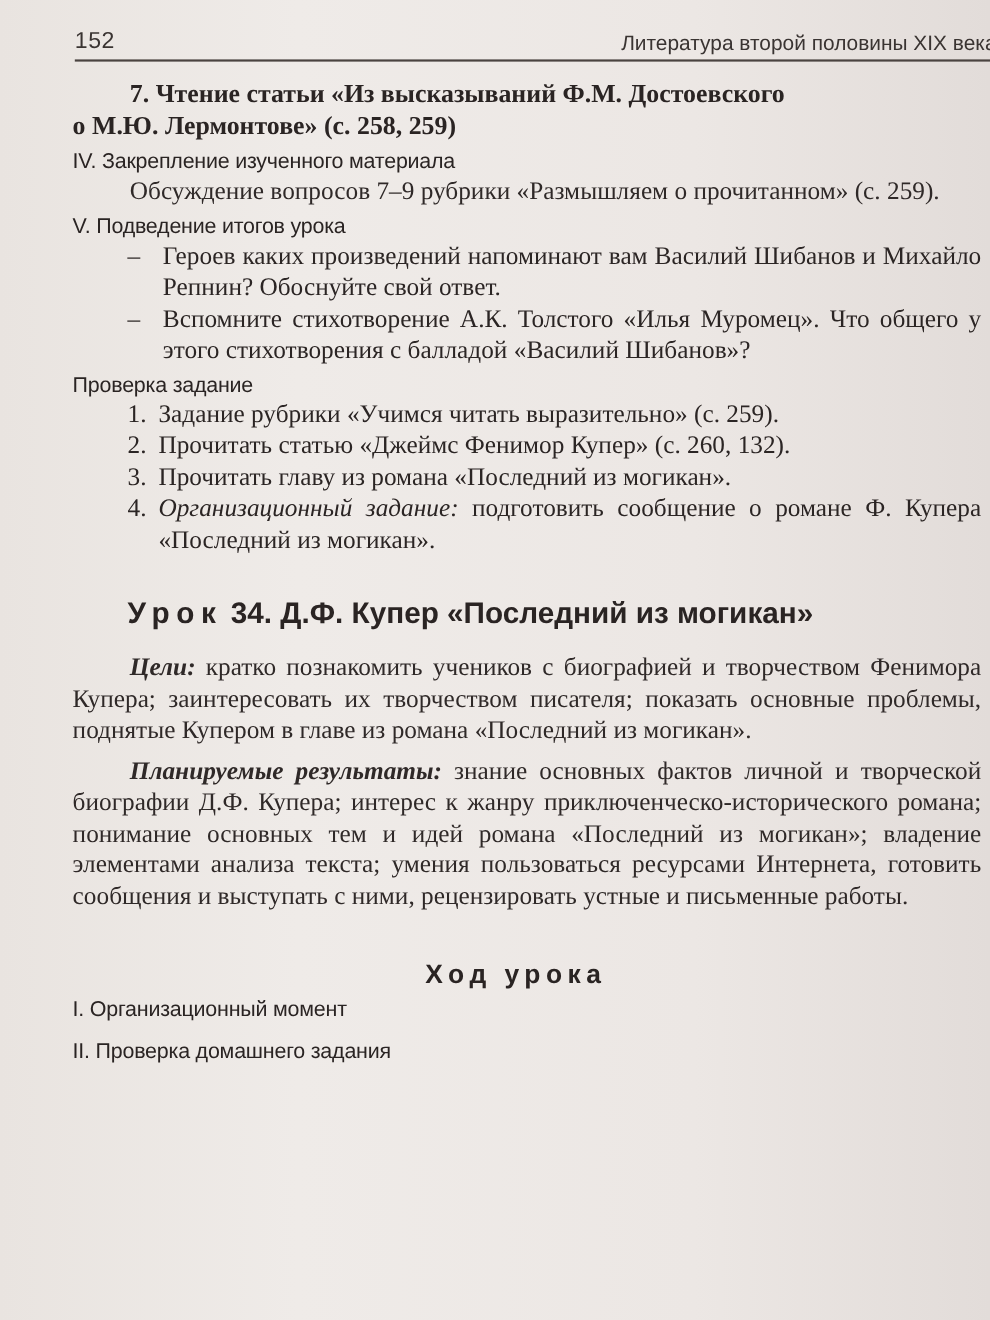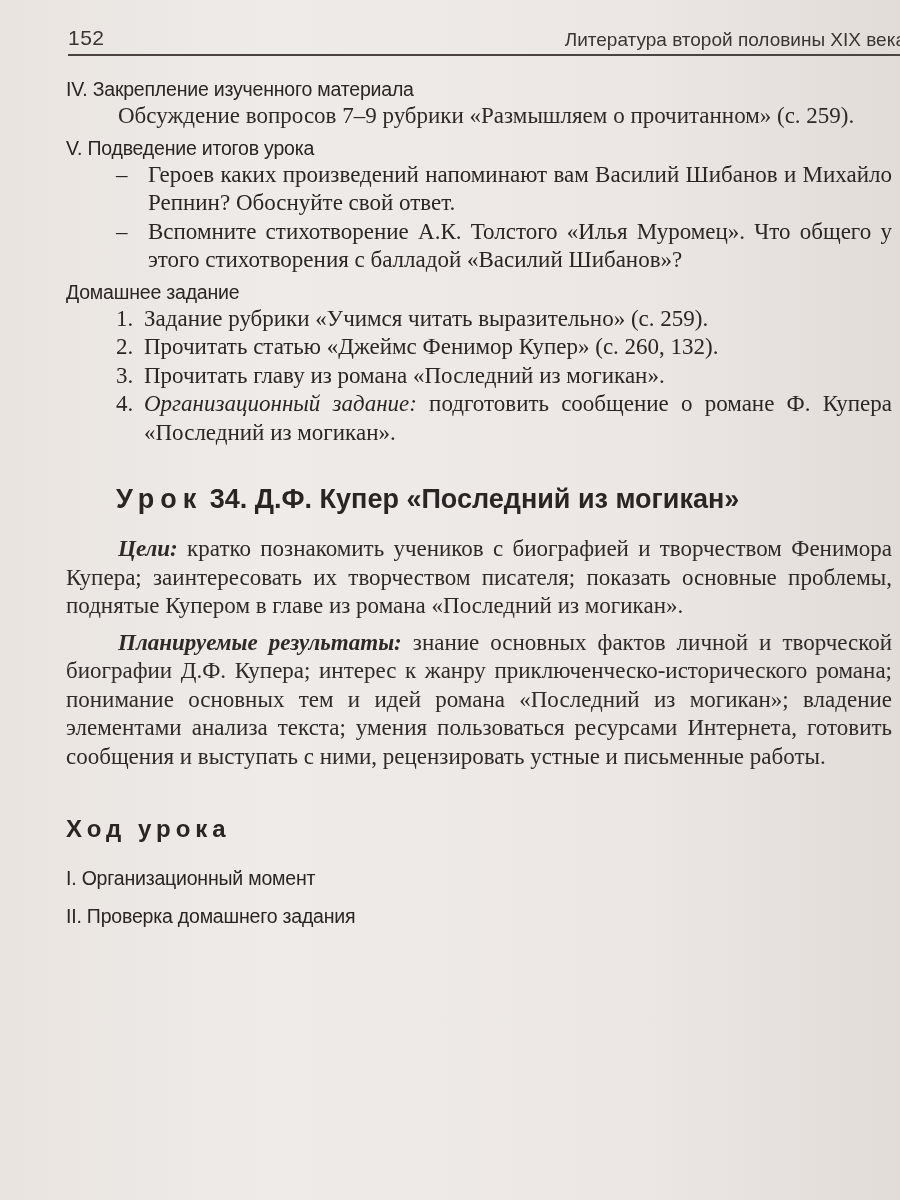--- a/index.html
+++ b/index.html
@@ -125,55 +125,60 @@
     font-style: italic;
     font-weight: bold;
   }
   .ital { font-style: italic; }
   .gap { height: 8px; }
   .course-head {
     font-family: "Liberation Sans", sans-serif;
     font-size: 24px;
     font-weight: bold;
     letter-spacing: 5px;
+    text-align: center;
     margin-top: 36px;
-    margin-bottom: 22px;
+    margin-bottom: 4px;
     padding-right: 20px;
     color: #2a2423;
   }
 </style>
 </head>
 <body>
 
 <div class="page">
 
   <div class="header">
     <span class="page-num">152</span>
     <span class="running-title">Литература второй половины XIX века</span>
   </div>
 
   <div class="content">
 
+    <div class="serif-bold">
+      <div class="indent">7. Чтение статьи «Из высказываний Ф.М. Достоевского</div>
+      <div>о М.Ю. Лермонтове» (с. 258, 259)</div>
+    </div>
 
     <div class="sec-head">IV. Закрепление изученного материала</div>
     <div class="para indent">Обсуждение вопросов 7–9 рубрики «Размышляем о прочитанном» (с. 259).</div>
 
     <div class="sec-head">V. Подведение итогов урока</div>
     <ul class="dash-list">
       <li>
         <span class="dash">–</span>
         <span>Героев каких произведений напоминают вам Василий Шибанов и Михайло Репнин? Обоснуйте свой ответ.</span>
       </li>
       <li>
         <span class="dash">–</span>
         <span>Вспомните стихотворение А.К. Толстого «Илья Муромец». Что общего у этого стихотворения с балладой «Василий Шибанов»?</span>
       </li>
     </ul>
 
-    <div class="sec-head">Домашнее задание</div>
+    <div class="sec-head">Проверка задание</div>
     <ol class="num-list">
       <li>
         <span class="num">1.</span>
         <span>Задание рубрики «Учимся читать выразительно» (с. 259).</span>
       </li>
       <li>
         <span class="num">2.</span>
         <span>Прочитать статью «Джеймс Фенимор Купер» (с. 260, 132).</span>
       </li>
       <li>

